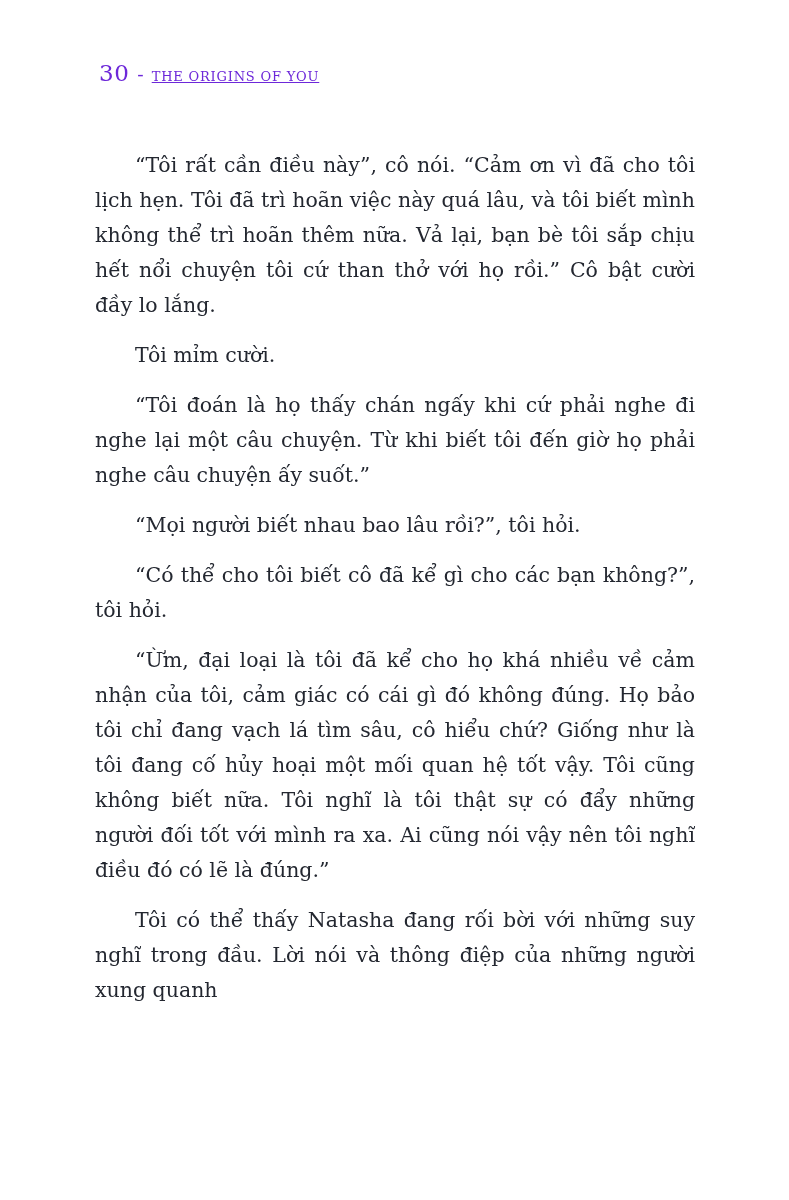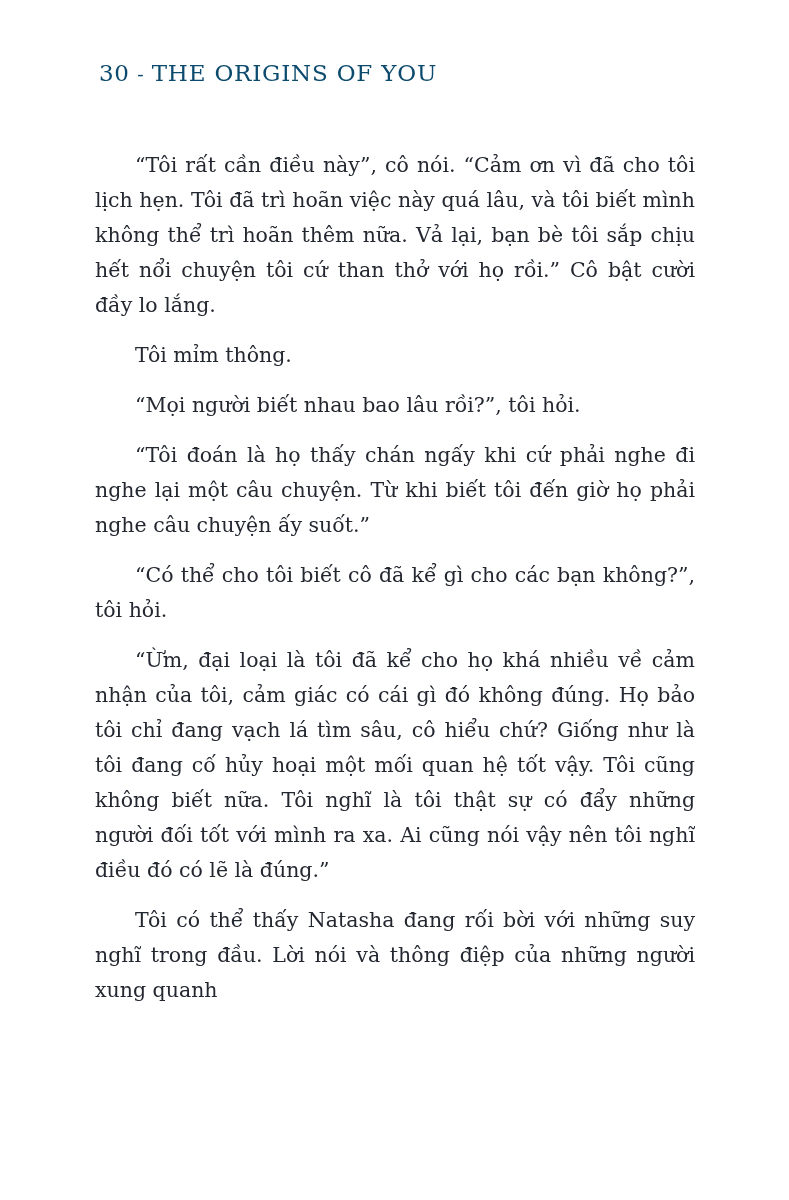--- a/index.html
+++ b/index.html
@@ -26,22 +26,23 @@
     gap: 8px;
   }
   .running-header .num {
     font-size: 23px;
     letter-spacing: 0.5px;
   }
   .running-header .sep {
     font-size: 19px;
   }
   .running-header .title {
-    font-size: 23px;
+    font-size: 13px;
     letter-spacing: 0.8px;
+    text-decoration: underline;
   }
   .body-text {
     position: absolute;
     left: 95px;
     top: 133px;
     width: 600px;
     color: #232730;
     font-size: 20.5px;
     line-height: 35px;
     text-align: justify;
@@ -51,29 +52,29 @@
     text-indent: 40px;
   }
   .body-text .it {
   }
 </style>
 </head>
 <body>
 
 <div class="page" style="background: rgb(255, 255, 255);">
 
-  <div class="running-header" style="color: #0c4a6e;">
+  <div class="running-header" style="color: #6d28d9;">
     <span class="num">30</span>
     <span class="sep">-</span>
     <span class="title">THE ORIGINS OF YOU</span>
   </div>
 
   <div class="body-text" style="color: rgb(35, 39, 48);">
       <p><span>“Tôi rất cần điều này”, cô nói. “Cảm ơn vì đã cho tôi lịch hẹn. Tôi đã trì hoãn việc này quá lâu, và tôi biết mình không thể trì hoãn thêm nữa. Vả lại, bạn bè tôi sắp chịu hết nổi chuyện tôi cứ than thở với họ rồi.” Cô bật cười đầy lo lắng.</span></p>
-      <p><span>Tôi mỉm thông.</span></p>
+      <p><span>Tôi mỉm cười.</span></p>
+      <p><span>“Tôi đoán là họ thấy chán ngấy khi cứ phải nghe đi nghe lại một câu chuyện. Từ khi biết tôi đến giờ họ phải nghe câu chuyện ấy suốt.”</span></p>
       <p><span>“Mọi người biết nhau bao lâu rồi?”, tôi hỏi.</span></p>
-      <p><span>“Tôi đoán là họ thấy chán ngấy khi cứ phải nghe đi nghe lại một câu chuyện. Từ khi biết tôi đến giờ họ phải nghe câu chuyện ấy suốt.”</span></p>
       <p><span>“Có thể cho tôi biết cô đã kể gì cho các bạn không?”, tôi hỏi.</span></p>
       <p><span>“Ừm, đại loại là tôi đã kể cho họ khá nhiều về cảm nhận của tôi, cảm giác có cái gì đó không đúng. Họ bảo tôi chỉ đang </span><span class="it">vạch lá tìm sâu</span><span>, cô hiểu chứ? Giống như là tôi đang cố hủy hoại một mối quan hệ tốt vậy. Tôi cũng không biết nữa. Tôi nghĩ là tôi </span><span class="it">thật sự</span><span> có đẩy những người đối tốt với mình ra xa. Ai cũng nói vậy nên tôi nghĩ điều đó có lẽ là đúng.”</span></p>
       <p><span>Tôi có thể thấy Natasha đang rối bời với những suy nghĩ trong đầu. Lời nói và thông điệp của những người xung quanh</span></p>
     </div>
 
 </div>
 
 </body></html>

